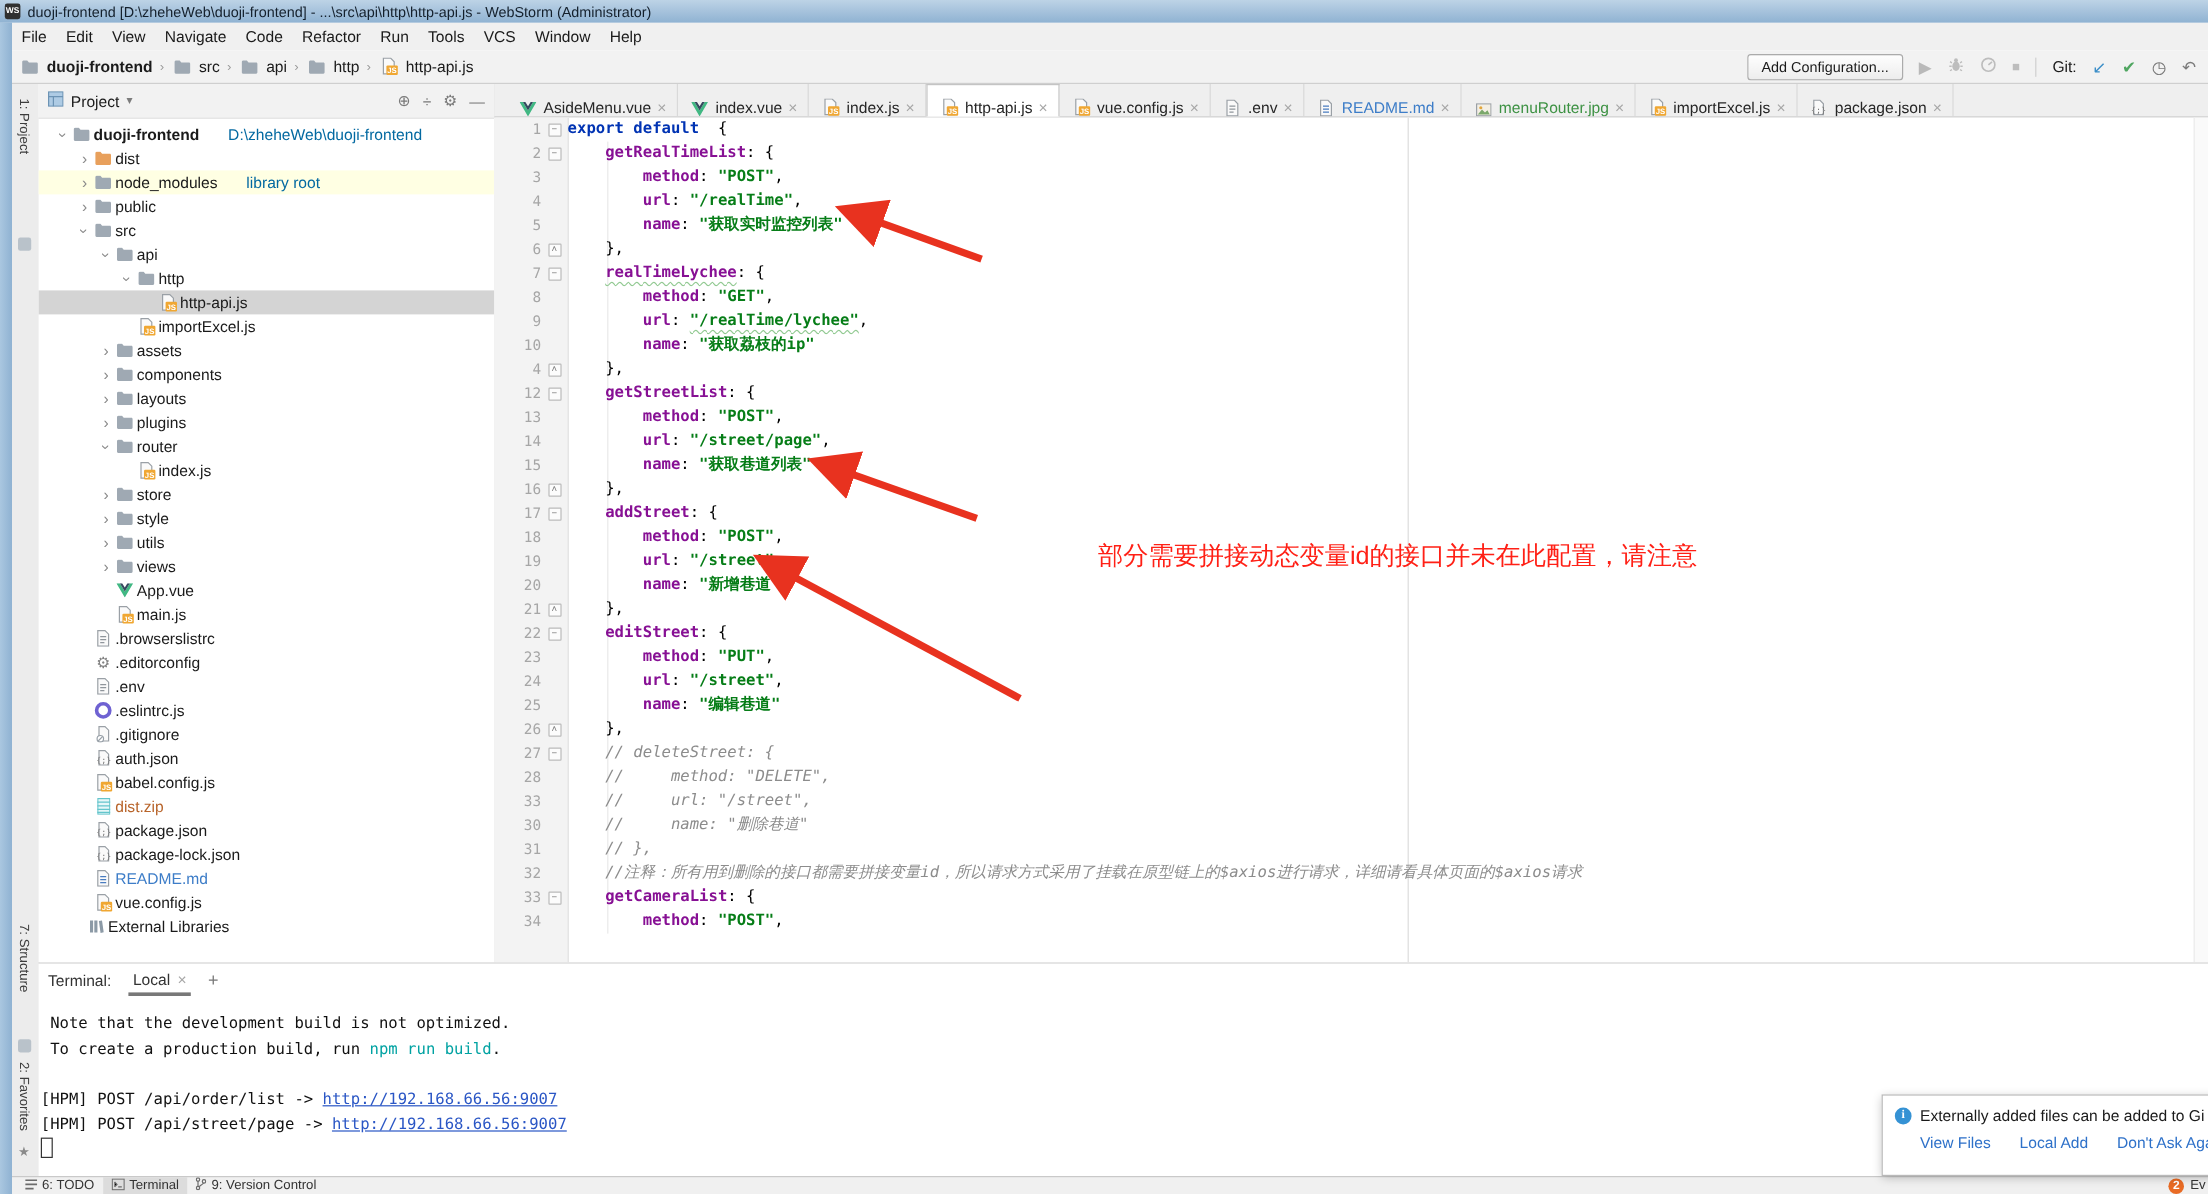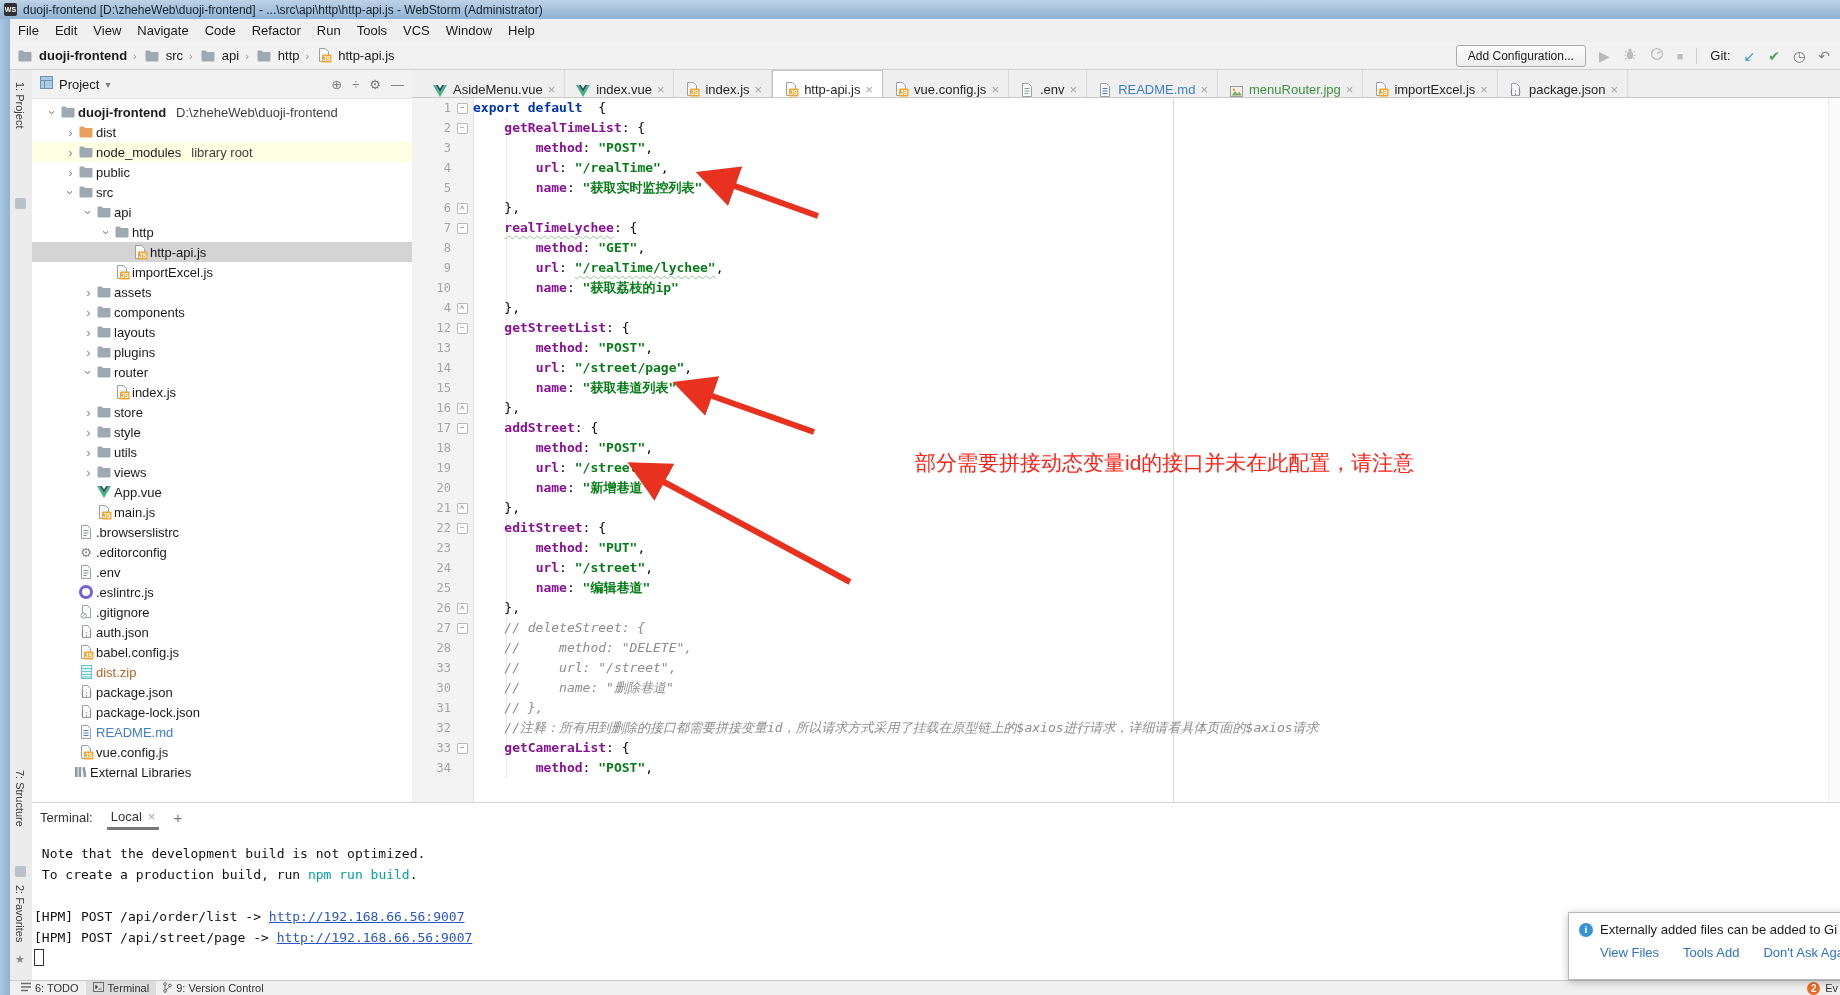--- a/index.html
+++ b/index.html
@@ -31,21 +31,21 @@
   
   .project{left:32px;top:70px;width:380px;bottom:193px;background:#fff;border-right:1px solid #c6c6c6}
   .phead{height:28px;background:#f2f2f2;display:flex;align-items:center;gap:6px;padding:0 8px;font-size:13px;border-bottom:1px solid #e3e3e3}
   .phead-icons{margin-left:auto;display:flex;gap:10px;color:#7a7a7a;font-size:13px;align-items:center}
   .ptree{position:absolute;left:0;right:0;top:29px;bottom:0;overflow:hidden;padding-top:3px}
   .trow{height:20px;display:flex;align-items:center;font-size:13px;white-space:nowrap}
   .chev{width:13px;color:#8a8a8a;font-size:13px;text-align:center;flex:none;line-height:13px}
   .chev.open{transform:rotate(90deg)}
   .ficon{width:18px;flex:none;display:flex;justify-content:center;align-items:center}
   .tlabel{margin-left:1px}
-  .textra{color:#404040;margin-left:10px}
+  .textra{color:#0369a1;margin-left:24px}
   .ring{width:8px;height:8px;border:3px solid #6f62d2;border-radius:50%;display:inline-block}
   .gearglyph{font-size:13px;color:#828282;line-height:13px}
   
   .tabsbar{left:412px;right:0;top:70px;height:27px;background:#efefef;border-bottom:1px solid #c9c9c9;
            display:flex;align-items:stretch;padding-left:10px;overflow:hidden}
   .tab{display:flex;align-items:flex-end;gap:4px;padding:0 9px;font-size:13px;border-right:1px solid #d9d9d9;color:#262626}
   .tab.active{background:#fff;border:1px solid #c4c4c4;border-bottom:1px solid #fff;margin-bottom:-1px}
   .tab .x{color:#a6a6a6;font-size:13px;margin-left:1px}
   
   .editor{left:412px;right:0;top:98px;bottom:193px;background:#fff;overflow:hidden}
@@ -914,16 +914,16 @@
   </span>
 </div>
 
 <div class="abs notif">
   <div class="nrow">
     <span class="ninfo">i</span>
     <span>Externally added files can be added to Gi</span>
   </div>
   <div class="nlinks" id="nlinks">
       <span>View Files</span>
-      <span>Tools Add</span>
+      <span>Local Add</span>
       <span>Don't Ask Agai</span>
     </div>
 </div>
 
 </body></html>

